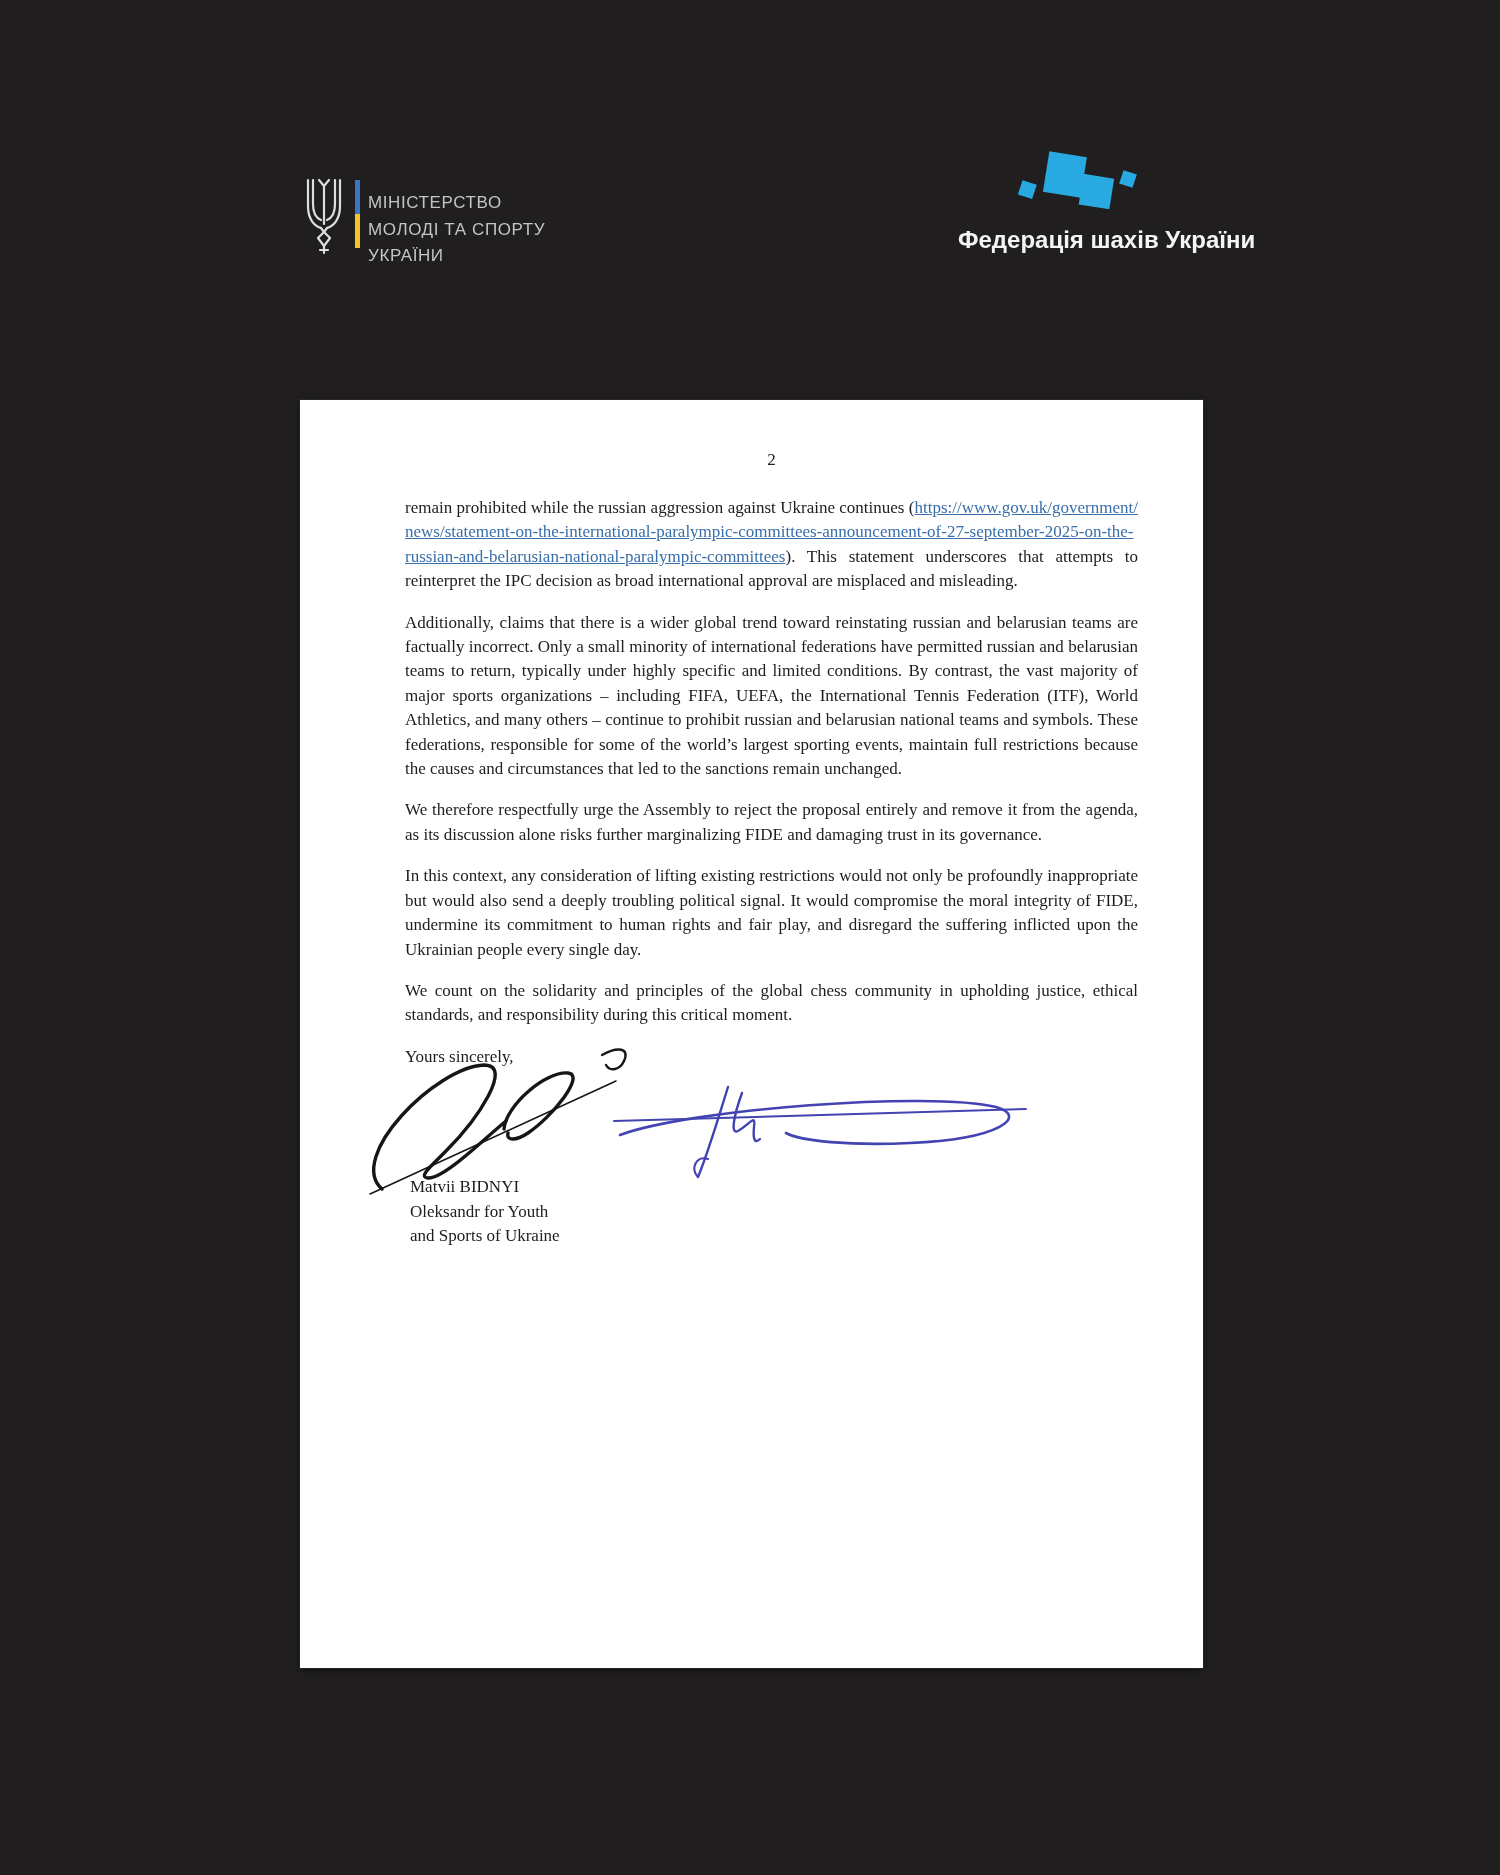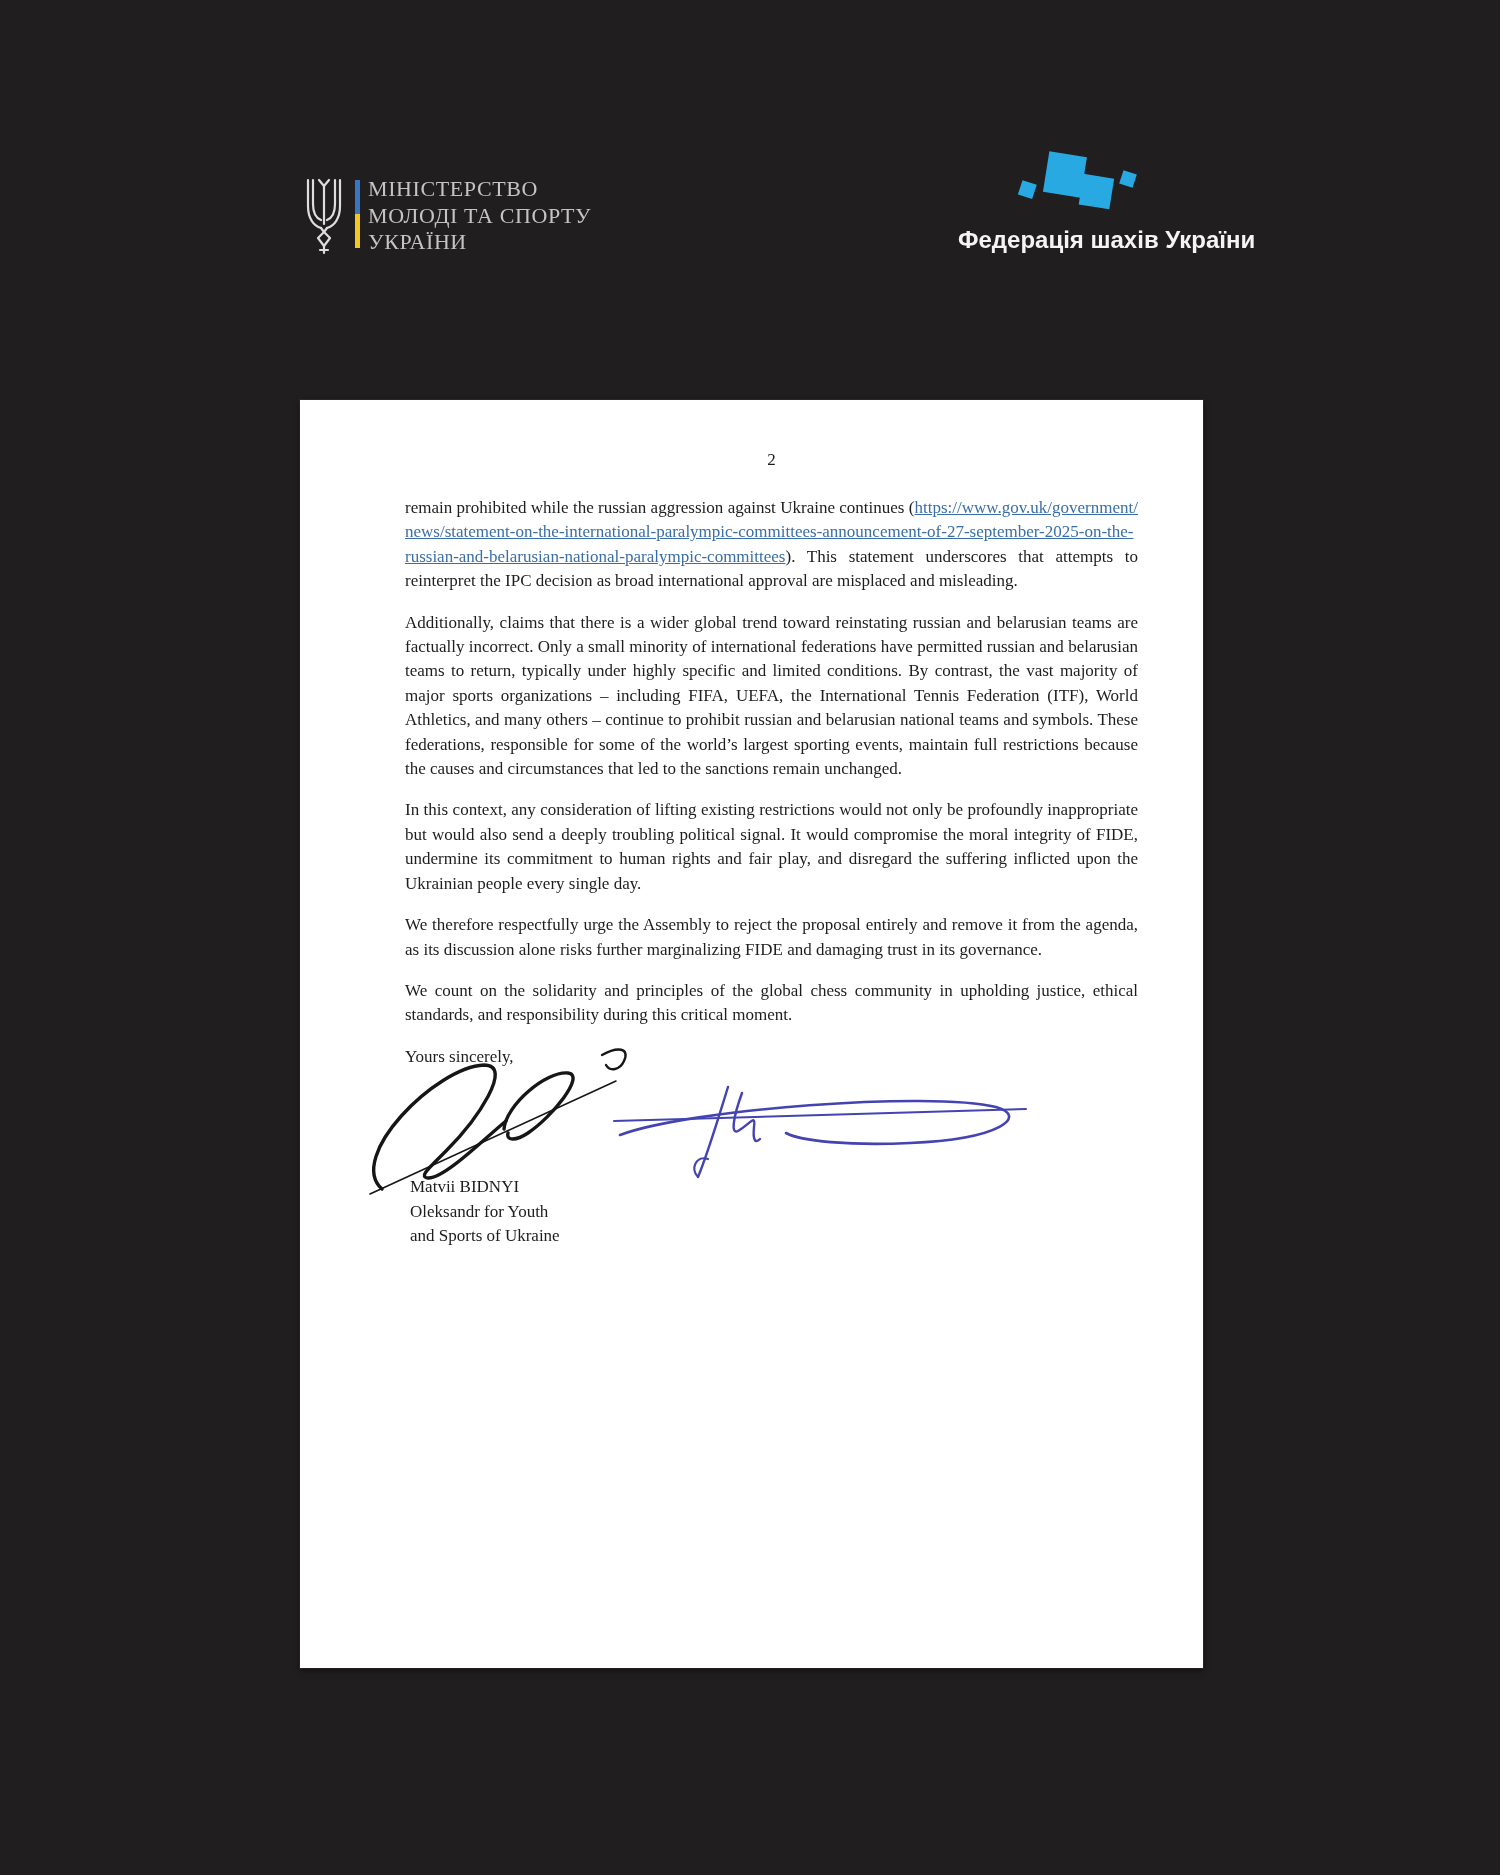--- a/index.html
+++ b/index.html
@@ -13,23 +13,23 @@
   
   .ministry-logo{
     position:absolute;left:303px;top:176px;
     display:flex;align-items:flex-start;
   }
   .trident-wrap{width:42px;height:80px;}
   .flag-bar{width:5px;height:68px;margin:4px 8px 0 10px;display:flex;flex-direction:column;}
   .flag-bar .b{flex:1;background:#3a75c4;}
   .flag-bar .y{flex:1;background:#f2c724;}
   .ministry-text{
-    font-family:Liberation Serif, serif;
-    color:#c4c4c4;font-size:22px;line-height:26.5px;
-    letter-spacing:.6px;font-weight:500;margin-top:0;
+    font-family:Liberation Sans, sans-serif;
+    color:#c4c4c4;font-size:17px;line-height:26.5px;
+    letter-spacing:.6px;font-weight:500;margin-top:14px;
   }
   .chess-logo{
     position:absolute;left:958px;top:150px;width:244px;
     text-align:center;
   }
   .chess-logo svg{display:block;margin:0 auto 8px auto;}
   .chess-name{
     font-family:"Liberation Sans", sans-serif;
     color:#f4f4f4;font-size:24px;font-weight:700;white-space:nowrap;
   }
@@ -107,22 +107,22 @@
   <div class="chess-name">Федерація шахів України</div>
 </div>
 
 <div class="page">
   <div class="page-inner">
     <div class="page-number">2</div>
 
     <p><span>remain prohibited while the russian aggression against Ukraine continues (</span><a class="doc-link" href="#">https://www.gov.uk/government/news/statement-on-the-international-paralympic-committees-announcement-of-27-september-2025-on-the-russian-and-belarusian-national-paralympic-committees</a><span>). This statement underscores that attempts to reinterpret the IPC decision as broad international approval are misplaced and misleading.</span></p>
 
     <p>Additionally, claims that there is a wider global trend toward reinstating russian and belarusian teams are factually incorrect. Only a small minority of international federations have permitted russian and belarusian teams to return, typically under highly specific and limited conditions. By contrast, the vast majority of major sports organizations – including FIFA, UEFA, the International Tennis Federation (ITF), World Athletics, and many others – continue to prohibit russian and belarusian national teams and symbols. These federations, responsible for some of the world’s largest sporting events, maintain full restrictions because the causes and circumstances that led to the sanctions remain unchanged.</p>
+    <p>We therefore respectfully urge the Assembly to reject the proposal entirely and remove it from the agenda, as its discussion alone risks further marginalizing FIDE and damaging trust in its governance.</p>
     <p>In this context, any consideration of lifting existing restrictions would not only be profoundly inappropriate but would also send a deeply troubling political signal. It would compromise the moral integrity of FIDE, undermine its commitment to human rights and fair play, and disregard the suffering inflicted upon the Ukrainian people every single day.</p>
-    <p>We therefore respectfully urge the Assembly to reject the proposal entirely and remove it from the agenda, as its discussion alone risks further marginalizing FIDE and damaging trust in its governance.</p>
     <p>We count on the solidarity and principles of the global chess community in upholding justice, ethical standards, and responsibility during this critical moment.</p>
 
     <p class="closing">Yours sincerely,</p>
 
     <div class="sig-row">
 
       <svg class="sig-ink sig-ink-left" width="295" height="150" viewBox="0 0 295 150" fill="none" stroke="#161616" stroke-linecap="round" stroke-linejoin="round">
         <path stroke-width="3.4" d="M22,144 C-14,112 76,22 124,20 C154,20 118,74 86,106 C70,122 58,132 68,133 C84,134 124,94 146,76"></path>
         <path stroke-width="3.4" d="M144,84 C146,60 186,26 208,28 C226,30 192,72 168,88 C156,96 146,96 148,88"></path>
         <path stroke-width="1.6" d="M10,149 L256,36"></path>

